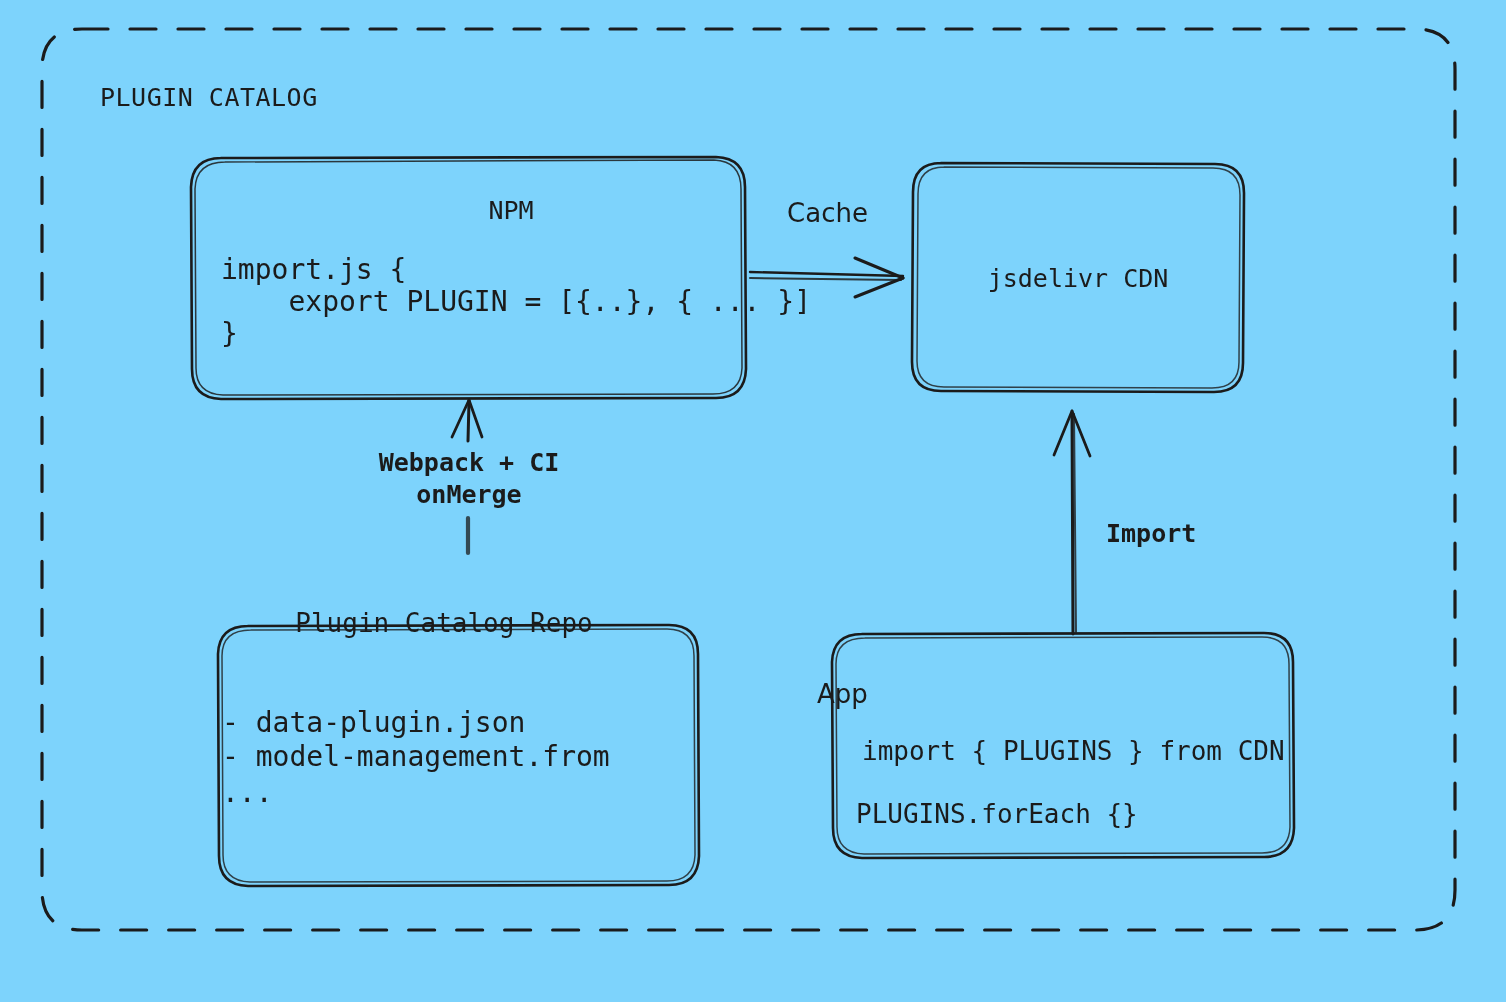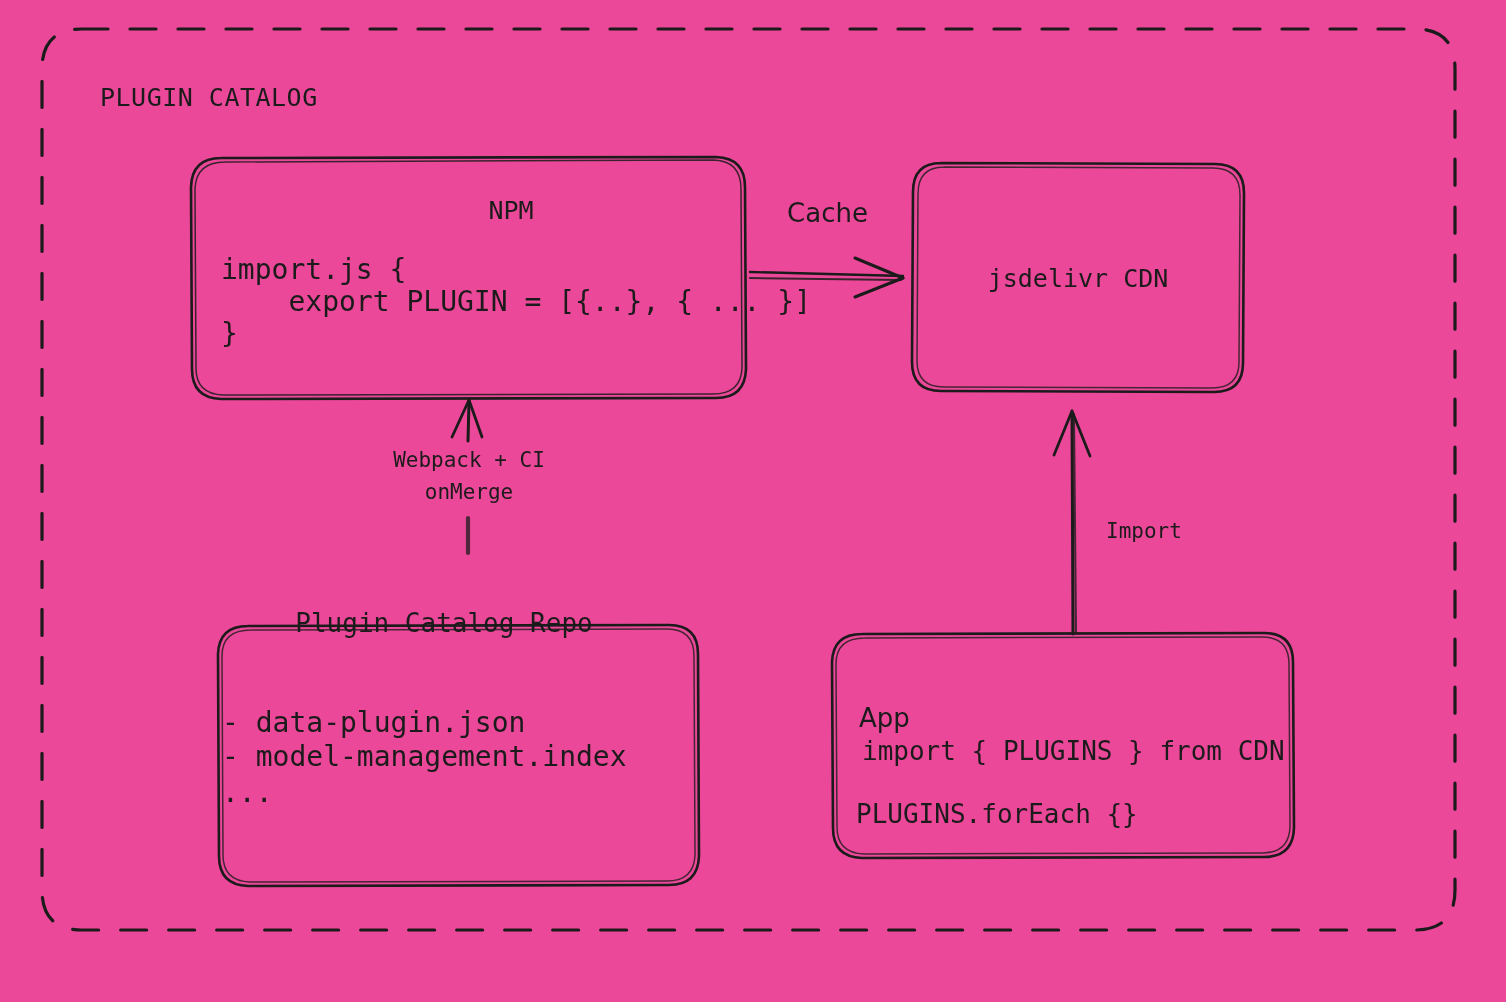--- a/index.html
+++ b/index.html
@@ -5,21 +5,21 @@
 <style>
   html, body {
     margin: 0;
     padding: 0;
     background: #ffffff;
   }
   #canvas {
     position: relative;
     width: 1506px;
     height: 1002px;
-    background: #ec4899;
+    background: #7dd3fc;
     overflow: hidden;
     font-family: "DejaVu Sans Mono", monospace;
   }
   #sketch-layer {
     position: absolute;
     left: 0;
     top: 0;
     width: 1506px;
     height: 1002px;
     pointer-events: none;
@@ -43,21 +43,22 @@
   .box-title-mono {
     font-size: 25px;
   }
   .code-line {
     font-size: 28px;
   }
   .code-line-sm {
     font-size: 26px;
   }
   .edge-label-mono {
-    font-size: 21px;
+    font-size: 25px;
+    font-weight: bold;
   }
   .edge-label-sans {
     font-size: 26px;
   }
   .caption-mono {
     font-size: 26px;
   }
   .app-title {
     font-size: 26px;
   }
@@ -200,22 +201,22 @@
   <div class="txt mono box-title-mono center" style="left:912px; top:266px; width:332px;">jsdelivr CDN</div>
 
   <div class="txt sans edge-label-sans center" style="left:745px; top:200px; width:165px;">Cache</div>
 
   <div class="txt mono edge-label-mono center" style="left:338px; top:450px; width:262px;">Webpack + CI</div>
   <div class="txt mono edge-label-mono center" style="left:338px; top:482px; width:262px;">onMerge</div>
 
   <div class="txt mono caption-mono center" style="left:204px; top:570px; width:480px;margin-top:40px;">Plugin Catalog Repo</div>
 
   <div class="txt mono code-line" style="left:222px; top:709px;">- data-plugin.json</div>
-  <div class="txt mono code-line" style="left:222px; top:743px;">- model-management.index</div>
+  <div class="txt mono code-line" style="left:222px; top:743px;">- model-management.from</div>
   <div class="txt mono code-line" style="left:222px; top:779px;">...</div>
 
-  <div class="txt sans app-title" style="left:859px; top:681px;margin-top:24px;">App</div>
+  <div class="txt sans app-title" style="left:817px; top:681px;">App</div>
   <div class="txt mono code-line-sm" style="left:856px; top:738px;margin-left:6px;">import { PLUGINS } from CDN</div>
   <div class="txt mono code-line-sm" style="left:856px; top:801px;">PLUGINS.forEach {}</div>
 
   <div class="txt mono edge-label-mono" style="left:1106px; top:521px;">Import</div>
 
 </div>
 
 </body></html>

